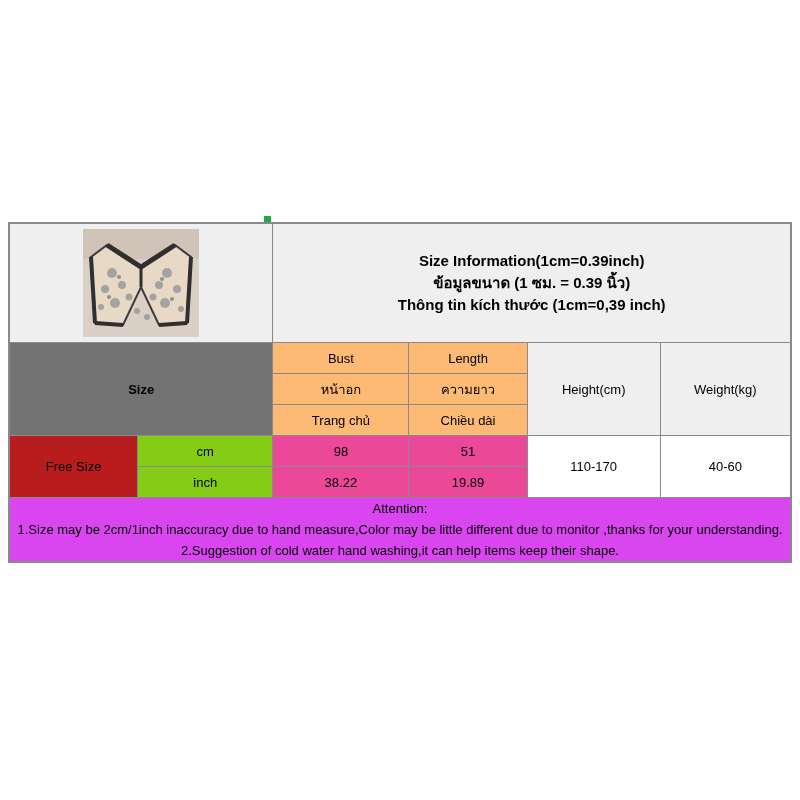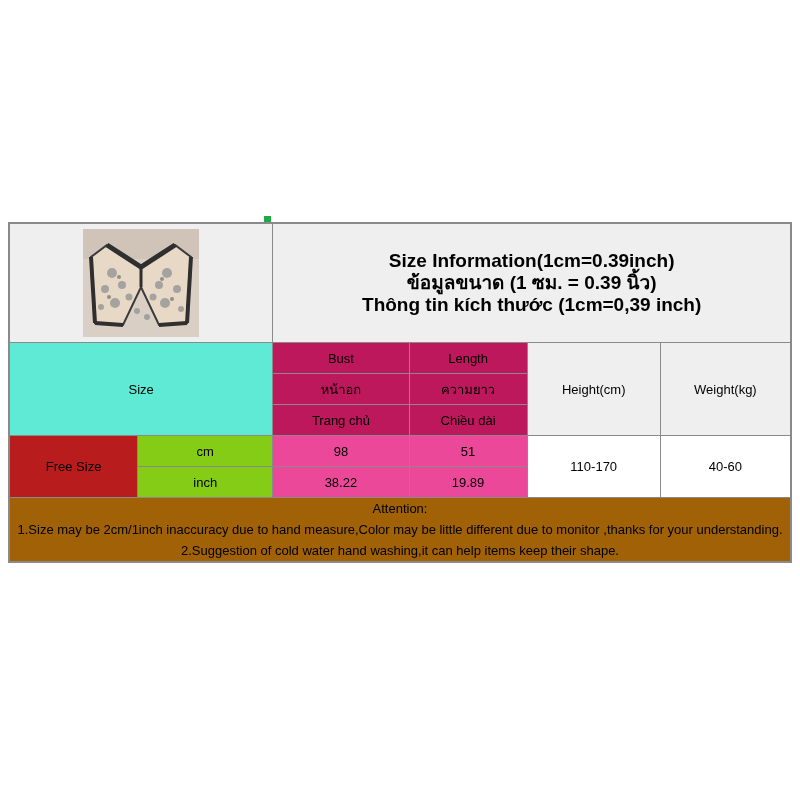--- a/index.html
+++ b/index.html
@@ -70,35 +70,35 @@
     background: #efefef;
     position: relative;
   }
 
   .cell-title {
     background: #efefef;
     padding: 6px 8px 10px 8px;
   }
   .title-line {
     font-weight: bold;
-    font-size: 19px;
+    font-size: 15px;
     line-height: 22px;
     color: #000000;
     text-align: center;
   }
 
   .head-cell {
-    background: #be185d;
+    background: #fdba74;
     font-size: 13px;
     height: 30px;
   }
   .size-label-cell {
-    background: #5eead4;
+    background: #737373;
     font-size: 21px;
-    font-weight: normal;
+    font-weight: bold;
     height: 91px;
   }
   .tall-head {
     background: #efefef;
     font-size: 13px;
     height: 91px;
     margin-top: 18px;
   }
   .freesize-cell {
     background: #b91c1c;
@@ -115,21 +115,21 @@
     background: #ec4899;
     font-size: 13px;
     height: 30px;
   }
   .span-cell {
     background: #ffffff;
     font-size: 13px;
     height: 61px;
   }
   .attention-cell {
-    background: #a16207;
+    background: #d946ef;
     text-align: left;
     padding: 4px 6px 8px 6px;
     font-size: 13.5px;
     line-height: 21px;
     color: #000000;
   }
   .attention-cell div {
     white-space: normal;
   }
   .green-dot {

